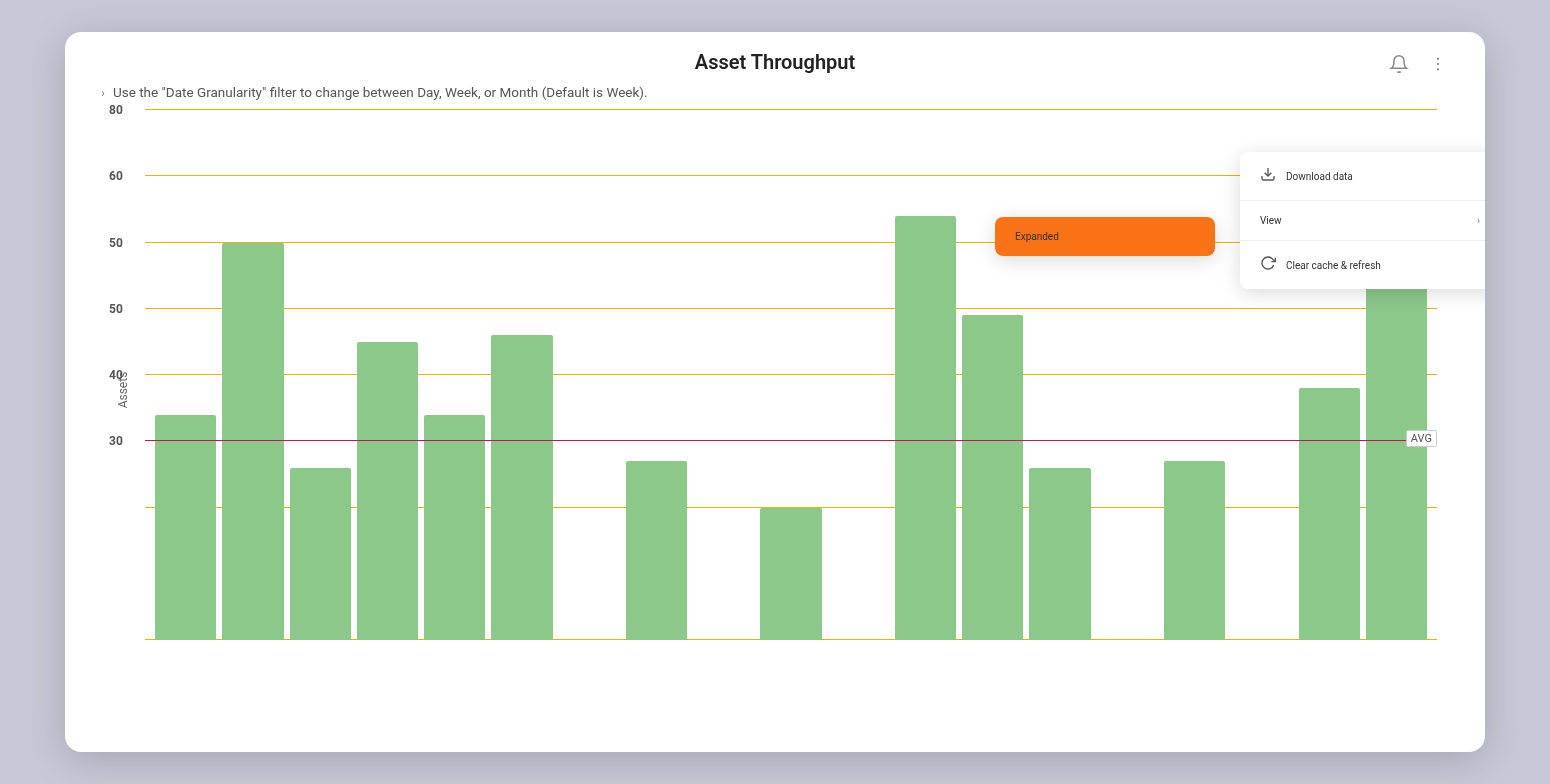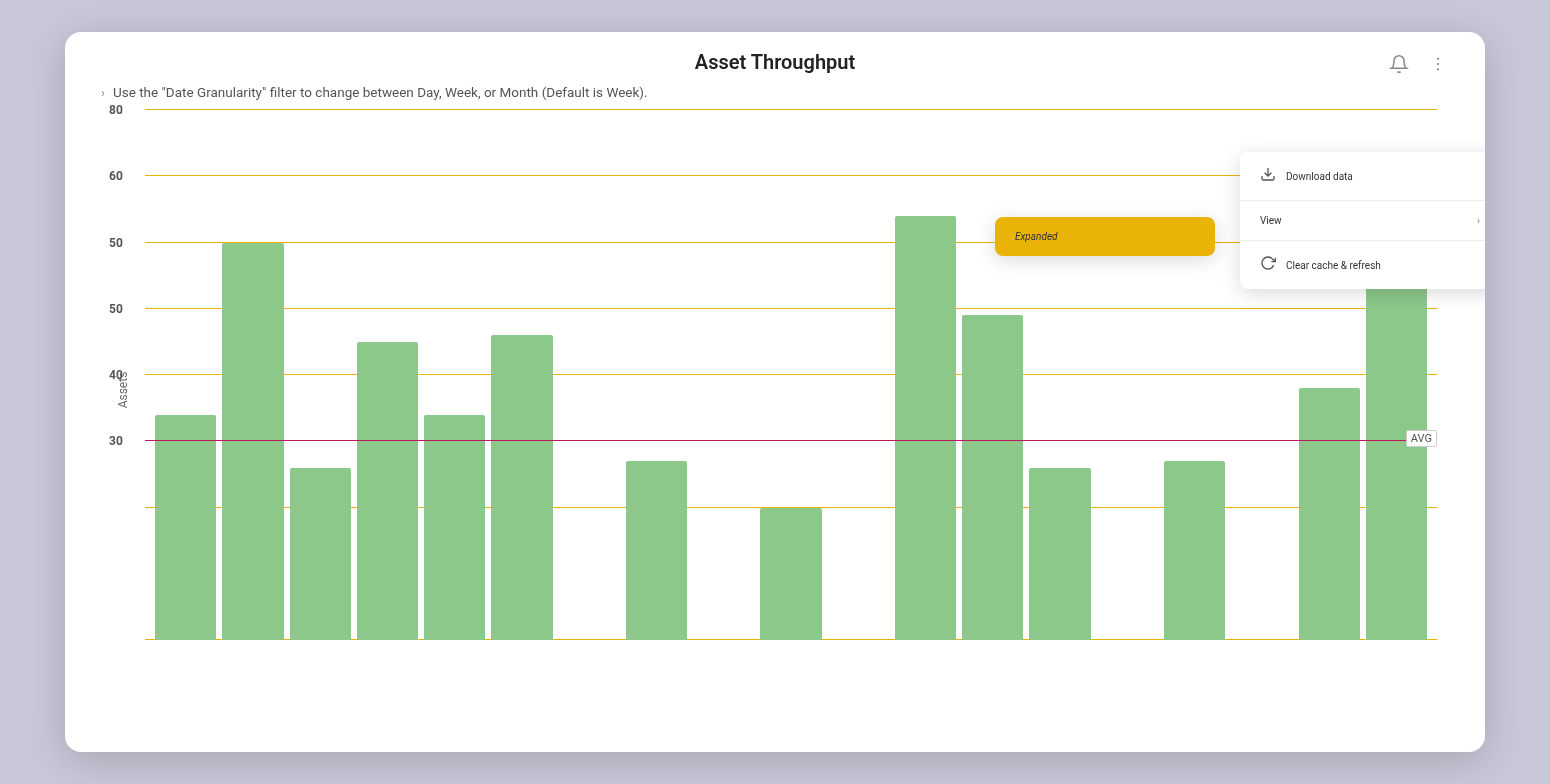--- a/index.html
+++ b/index.html
@@ -138,27 +138,26 @@
       font-size: 11px;
       color: #555;
       padding: 1px 4px;
     }
 
     
     .context-menu-left {
       position: absolute;
       top: 185px;
       left: 930px;
-      background: #eab308;
+      background: #f97316;
       border-radius: 8px;
       box-shadow: 0 4px 20px rgba(0,0,0,0.15);
       width: 220px;
       z-index: 100;
       overflow: hidden;
-      font-style: italic;
     }
     .context-menu-right {
       position: absolute;
       top: 120px;
       left: 1175px;
       background: #fff;
       border-radius: 8px;
       box-shadow: 0 4px 20px rgba(0,0,0,0.15);
       width: 260px;
       z-index: 100;

